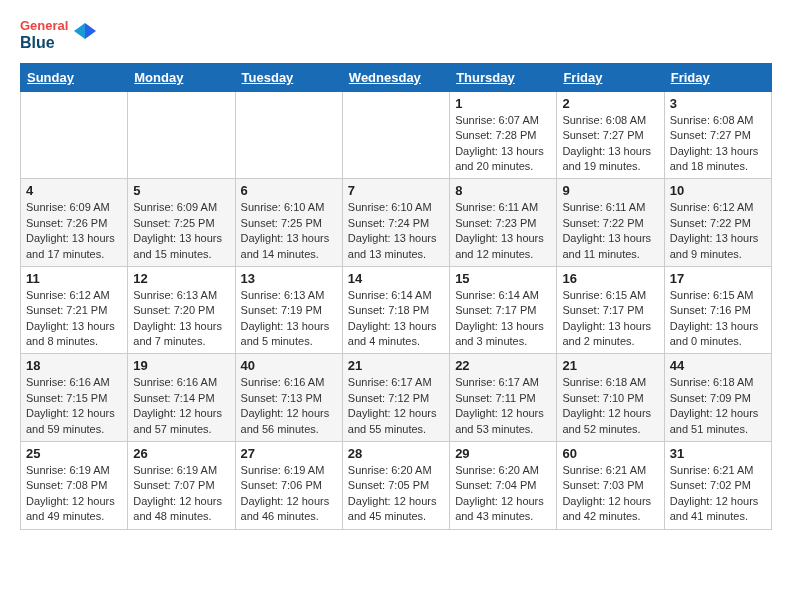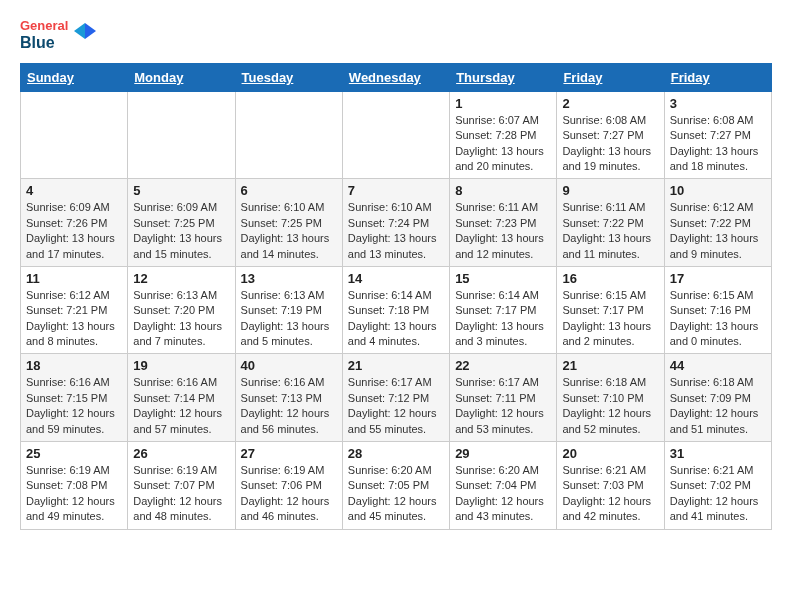--- a/index.html
+++ b/index.html
@@ -248,21 +248,21 @@
           </td>
           <td>
             <span class="day-number">28</span>
             <div class="day-info">Sunrise: 6:20 AM<br>Sunset: 7:05 PM<br>Daylight: 12 hours<br>and 45 minutes.</div>
           </td>
           <td>
             <span class="day-number">29</span>
             <div class="day-info">Sunrise: 6:20 AM<br>Sunset: 7:04 PM<br>Daylight: 12 hours<br>and 43 minutes.</div>
           </td>
           <td>
-            <span class="day-number">20</span>
+            <span class="day-number">60</span>
             <div class="day-info">Sunrise: 6:21 AM<br>Sunset: 7:03 PM<br>Daylight: 12 hours<br>and 42 minutes.</div>
           </td>
           <td>
             <span class="day-number">31</span>
             <div class="day-info">Sunrise: 6:21 AM<br>Sunset: 7:02 PM<br>Daylight: 12 hours<br>and 41 minutes.</div>
           </td>
         </tr>
       </tbody>
   </table>
 </div>

